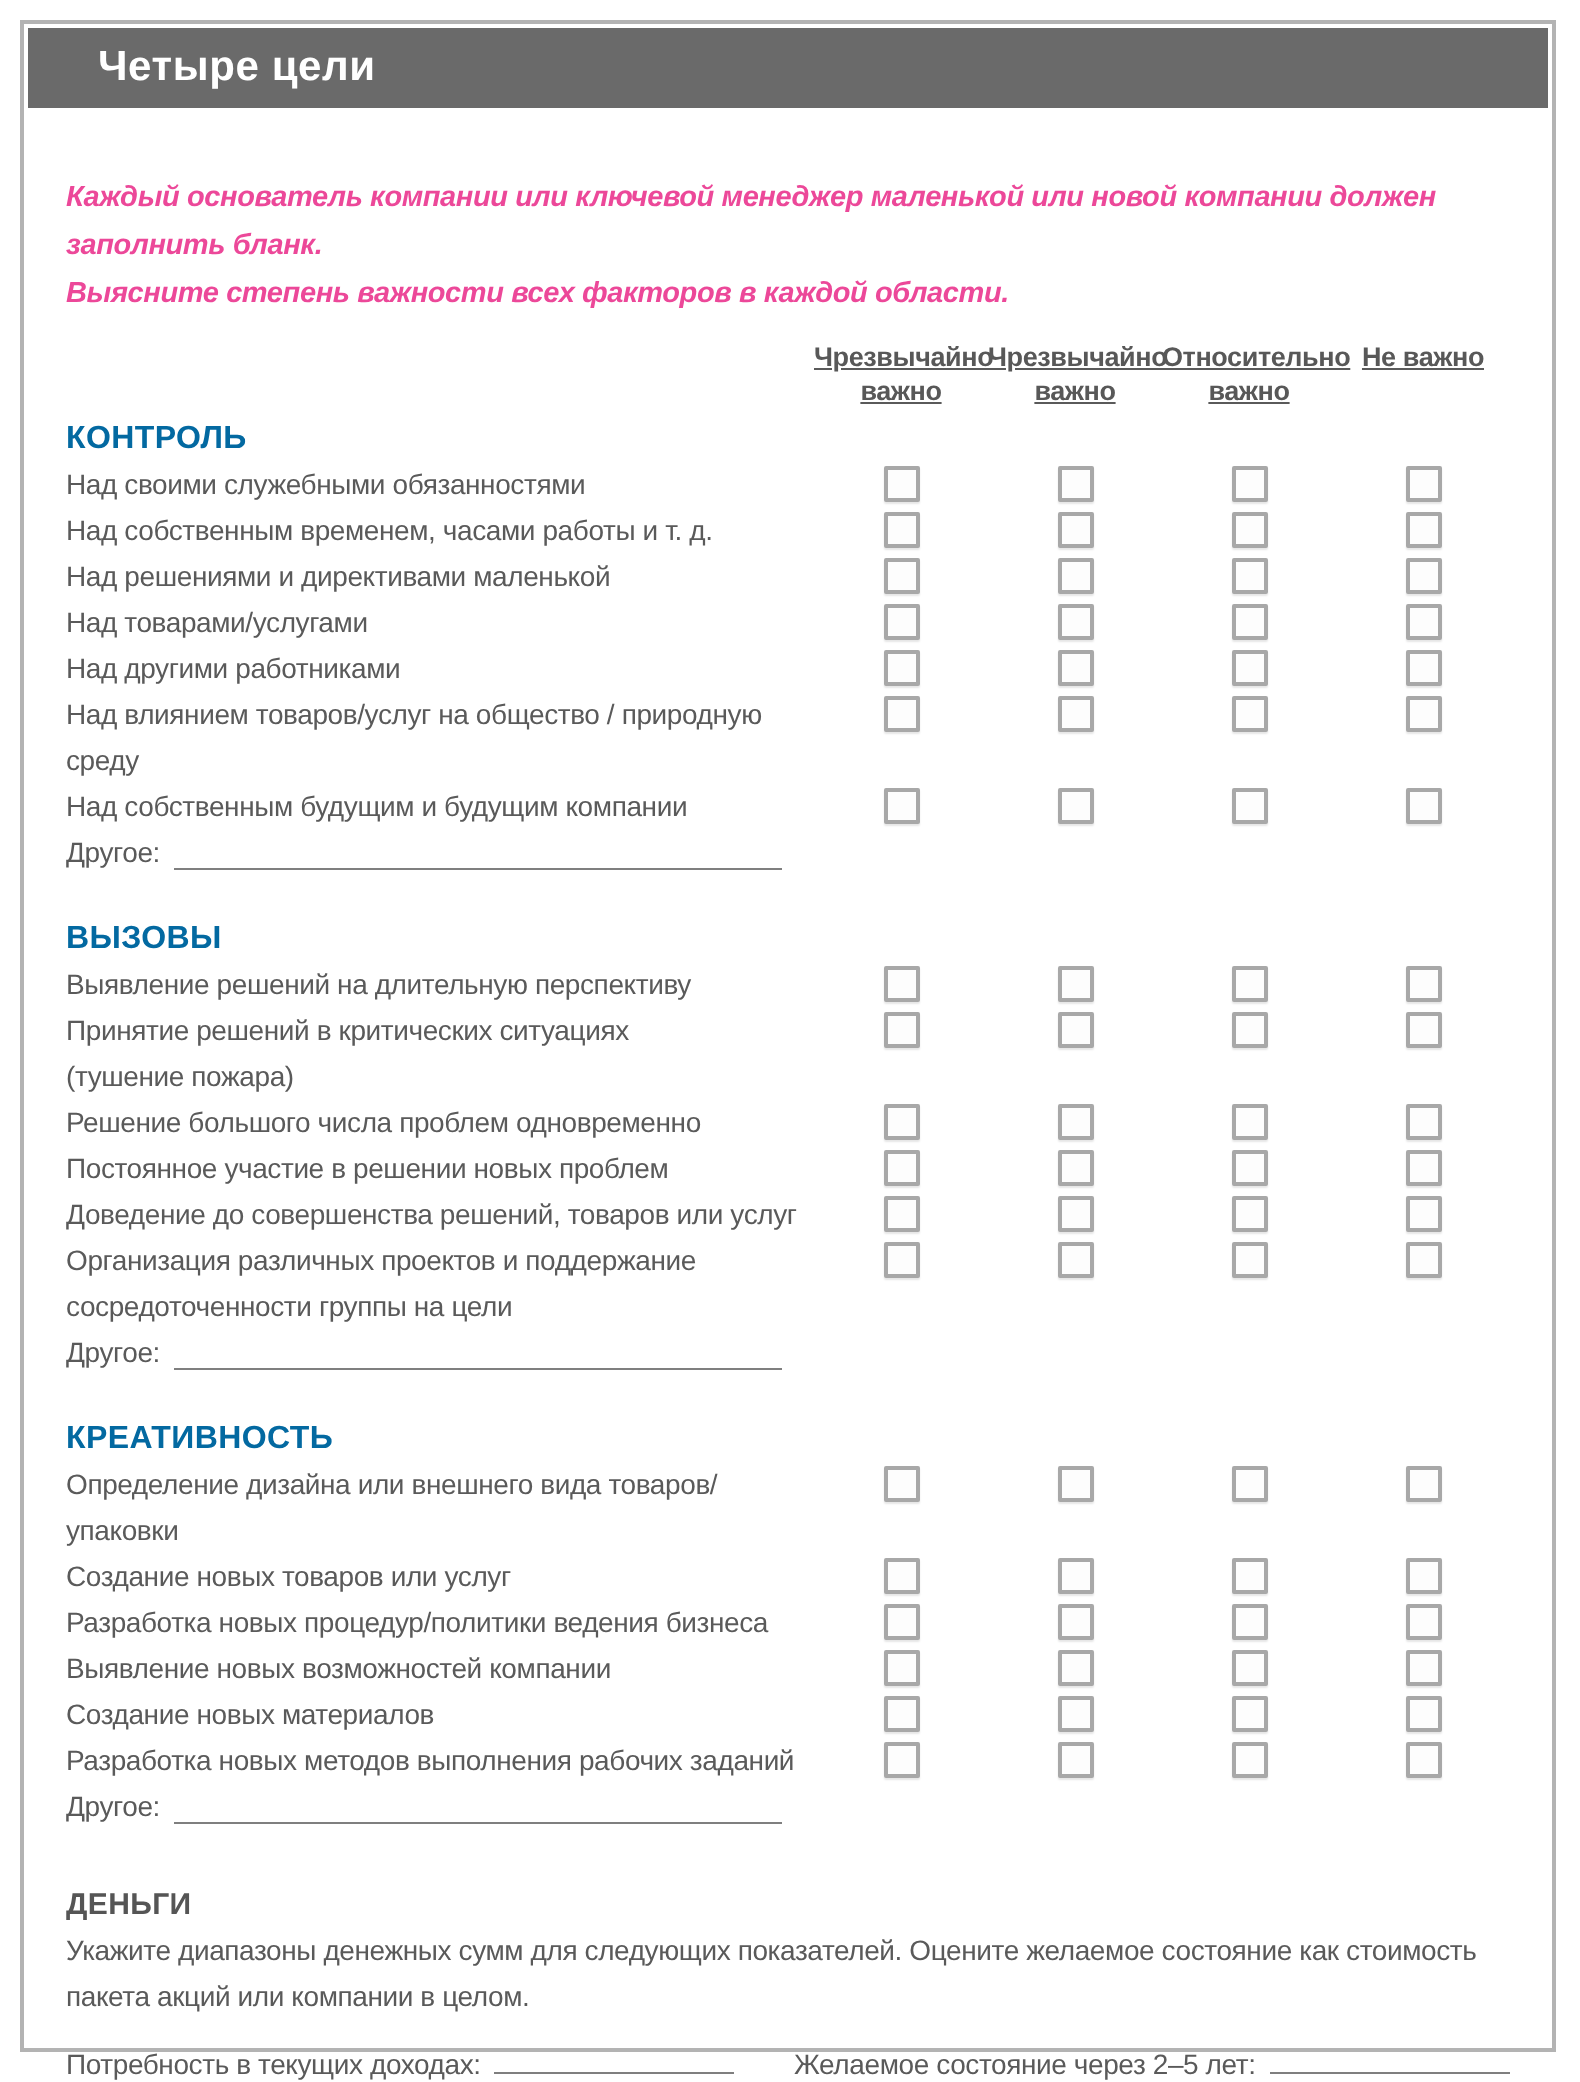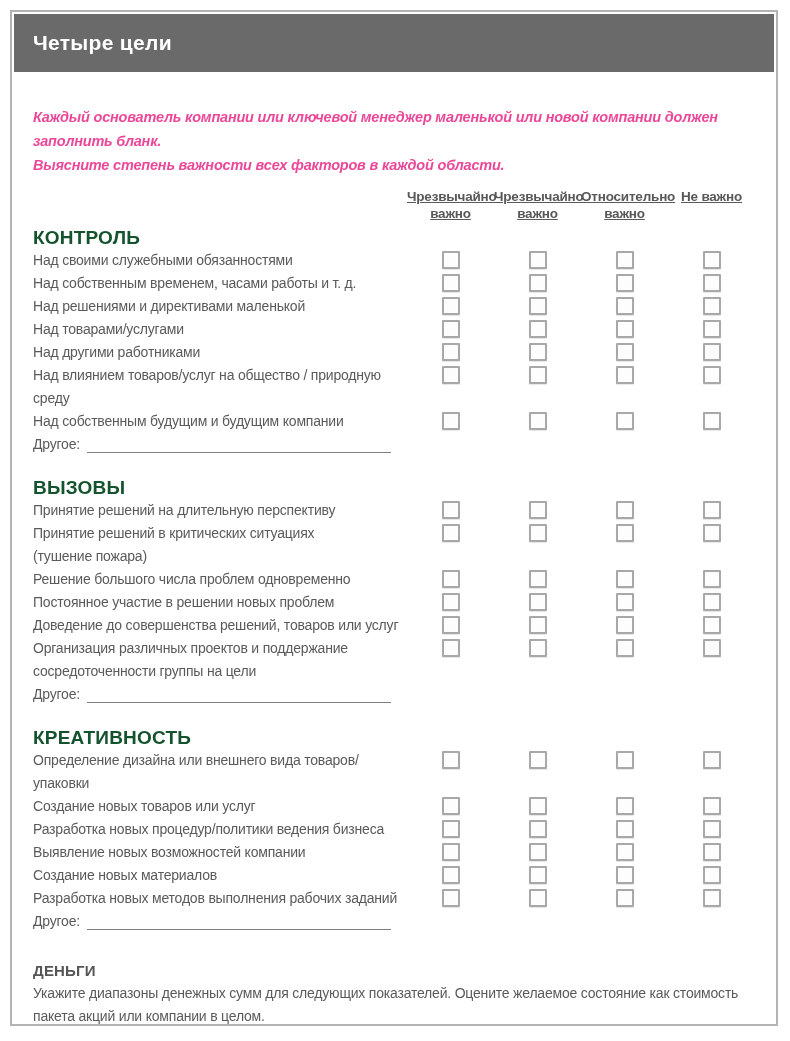--- a/index.html
+++ b/index.html
@@ -12,22 +12,22 @@
     overflow:hidden;
   }
   .doc{
     position:absolute;left:10px;top:10px;
     width:760px;height:1008px;
     border:2px solid #b3b3b3;
     background:#ffffff;
     padding:2px;
   }
   .title-bar{
-    height:58px;background:#6a6a6a;
-    display:flex;align-items:center;
+    height:40px;background:#6a6a6a;
+    display:flex;align-items:center;padding-left:16px;
   }
   .title-bar .t{
     color:#ffffff;font-weight:bold;font-size:21px;
     padding-left:19px;letter-spacing:.3px;
   }
   .content{padding:0 19px;}
   .intro{margin-top:33px;}
   .intro-line{
     font-style:italic;font-weight:bold;font-size:14.5px;
     line-height:24px;color:#ec4899;letter-spacing:-.2px;
@@ -36,22 +36,22 @@
     display:grid;
     grid-template-columns:1fr 87px 87px 87px 87px;
     align-items:start;
   }
   .rating-header{margin-top:9px;text-decoration:underline;}
   .rate-col{
     font-weight:bold;font-size:13.5px;line-height:17px;
     text-align:center;color:#585858;padding-top:2px;letter-spacing:-.2px;
   }
   .sec-heading{
-    font-weight:bold;font-size:19px;line-height:23px;
-    margin-top:20px;color:#14532d;letter-spacing:.2px;
+    font-weight:bold;font-size:16px;line-height:23px;
+    margin-top:20px;color:#0369a1;letter-spacing:.2px;
   }
   .section:first-child .sec-heading{margin-top:4px;}
   .lbl{font-size:14px;line-height:23px;letter-spacing:-.2px;}
   .lbl-line{line-height:23px;}
   .cb-cell{display:flex;justify-content:center;height:23px;}
   .checkbox{
     width:14px;height:14px;
     border:2px solid #a8a8a8;background:#fdfdfd;
     margin-top:2px;border-radius:1px;
     box-shadow:0 1px 1px rgba(0,0,0,.10);
@@ -227,21 +227,21 @@
             <div class="cb-cell"></div>
             <div class="cb-cell"></div>
             <div class="cb-cell"></div>
             <div class="cb-cell"></div>
           </div>
         </div>
         <div class="section">
           <div class="sec-heading">ВЫЗОВЫ</div>
           <div class="grid-row item-row">
             <div class="lbl">
-              <div class="lbl-line">Принятие решений на длительную перспективу</div>
+              <div class="lbl-line">Выявление решений на длительную перспективу</div>
             </div>
             <div class="cb-cell">
               <span class="checkbox"></span>
             </div>
             <div class="cb-cell">
               <span class="checkbox"></span>
             </div>
             <div class="cb-cell">
               <span class="checkbox"></span>
             </div>

